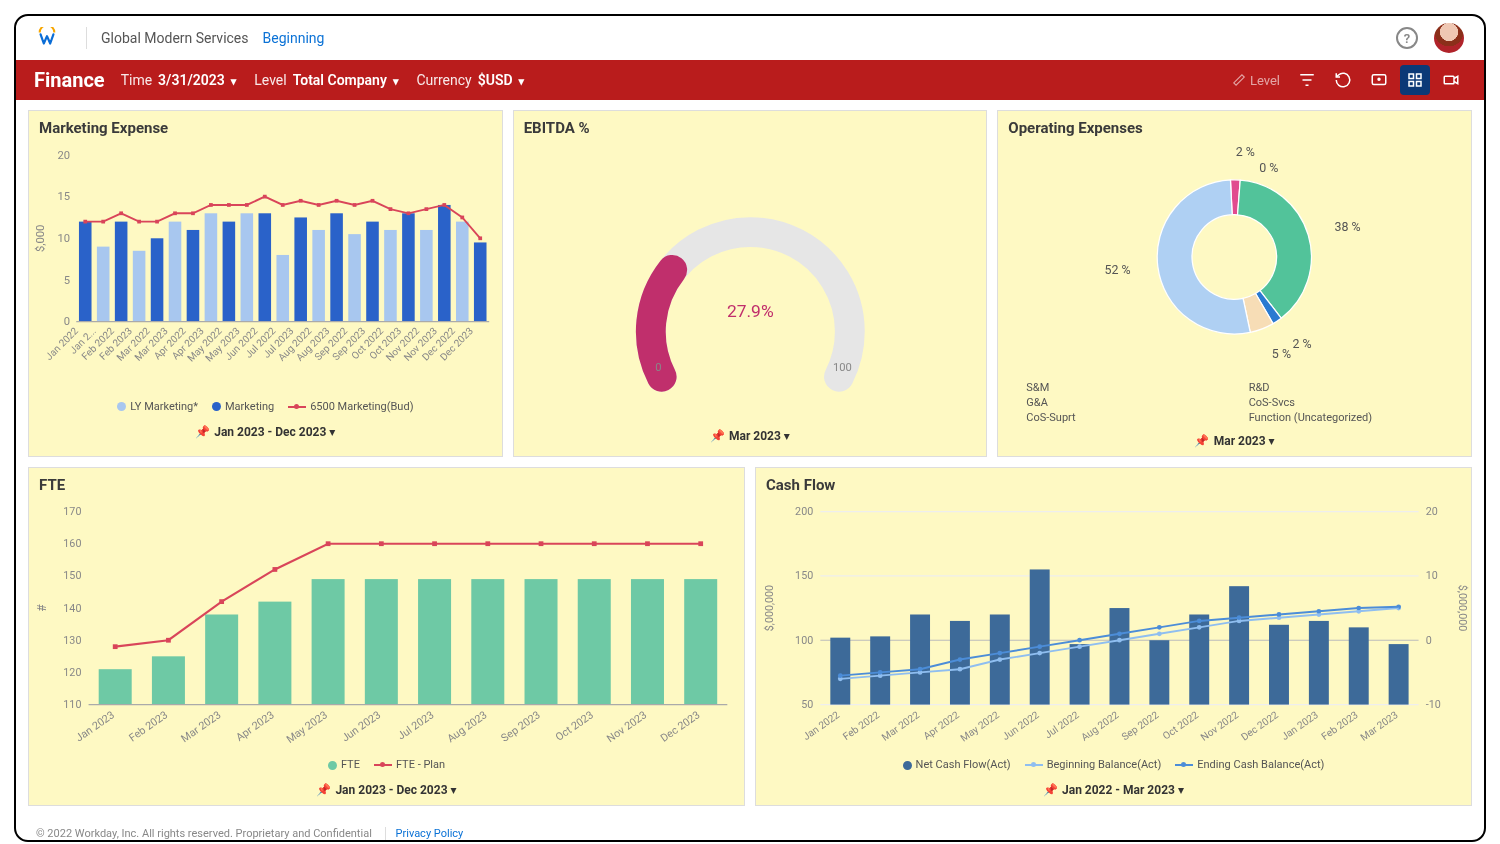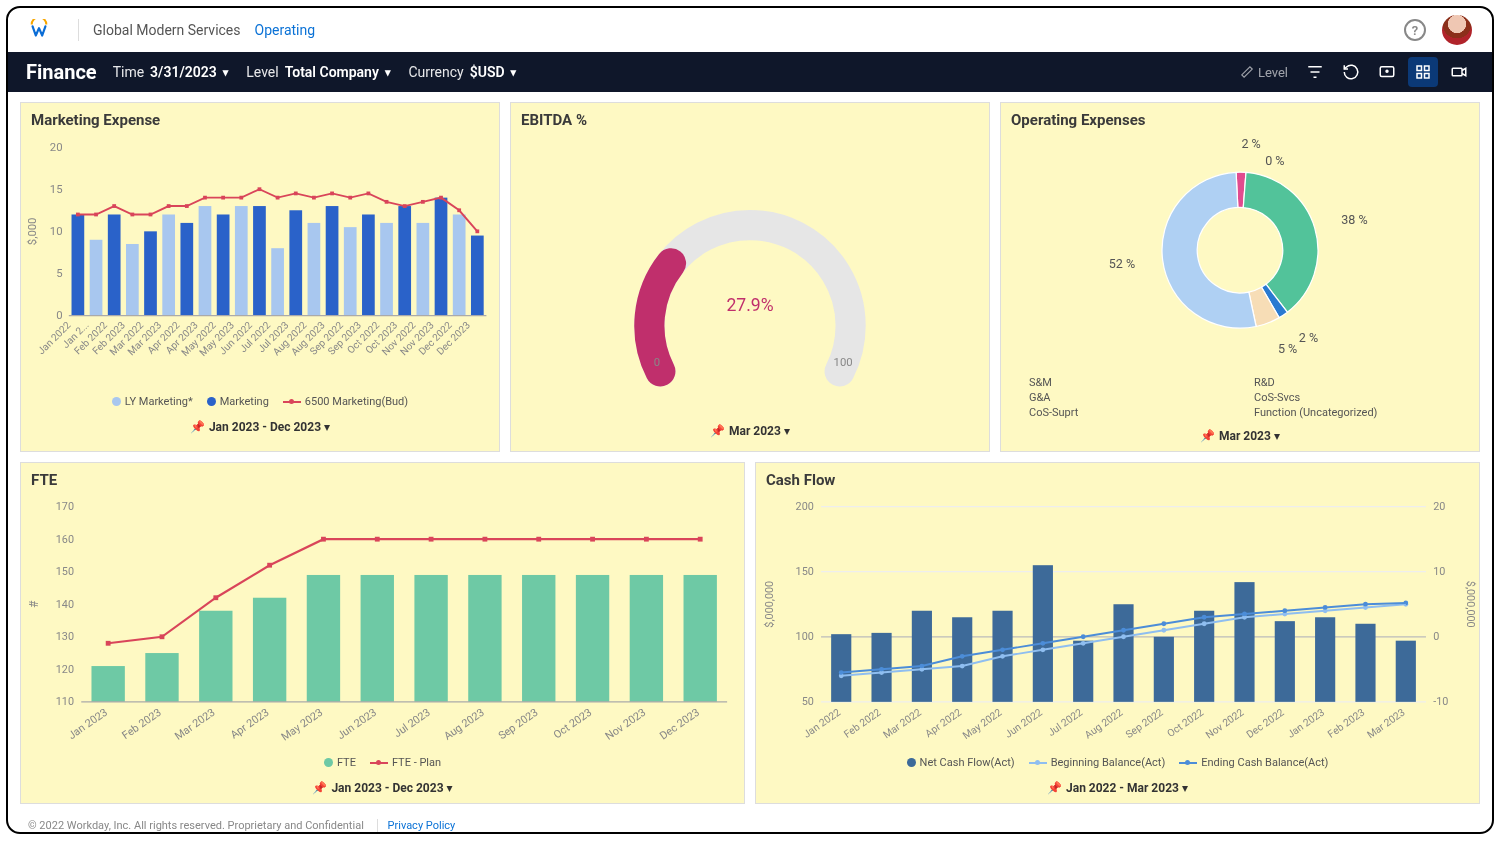--- a/index.html
+++ b/index.html
@@ -1,30 +1,30 @@
 <!DOCTYPE html>
 <html><head>
 <meta charset="utf-8">
 <style>
   *{box-sizing:border-box;margin:0;padding:0;font-family:-apple-system,BlinkMacSystemFont,"Segoe UI",Roboto,sans-serif}
   body{background:#fff;width:1500px;height:844px;overflow:hidden}
-  .frame{border:2px solid #000;border-radius:14px;margin:6px;overflow:hidden;height:828px;position:relative;background:#fff}
+  .frame{border:2px solid #000;border-radius:14px;margin:14px;overflow:hidden;height:828px;position:relative;background:#fff}
   .topbar{display:flex;align-items:center;padding:8px 20px;height:44px}
   .logo{width:22px;height:22px;position:relative;margin-right:14px}
   .logo svg{width:22px;height:22px}
   .divider{width:1px;height:22px;background:#ddd;margin:0 14px}
   .org{color:#555;font-size:14px}
   .crumb{color:#0b72d6;font-size:14px;margin-left:14px}
   .spacer{flex:1}
   .help{width:22px;height:22px;margin-right:16px;border:2px solid #888;border-radius:50%;display:flex;align-items:center;justify-content:center;color:#888;font-size:13px;font-weight:600}
   .avatar{width:30px;height:30px;border-radius:50%;background:radial-gradient(circle at 50% 30%,#efc7b3 0 35%,#8b2f1a 36% 55%,#b0232a 56% 100%)}
-  .bluebar{background:#0f172a;color:#fff;height:40px;display:flex;align-items:center;padding:0 18px;font-size:14px}
+  .bluebar{background:#b91c1c;color:#fff;height:40px;display:flex;align-items:center;padding:0 18px;font-size:14px}
   .bluebar .title{font-size:20px;font-weight:700;margin-right:16px}
   .bluebar .lbl{opacity:.9;margin-right:6px}
-  .bluebar .val{font-weight:600;margin-right:18px;display:inline-flex;align-items:center}
+  .bluebar .val{font-weight:600;margin-right:18px;display:inline-flex;align-items:flex-end}
   .chev{margin-left:6px;font-size:11px}
   .iconbtn{width:30px;height:30px;display:flex;align-items:center;justify-content:center;margin-left:6px;border-radius:4px;cursor:pointer}
   .iconbtn.active{background:#0b3977}
   .iconbtn svg,.iconbtn .ic{width:18px;height:18px;color:#fff}
   .edit{opacity:.6;font-size:13px;margin-right:6px;display:flex;align-items:center;gap:4px}
   .tabs{display:flex;align-items:center;padding:8px 24px 0;border-bottom:0}
   .tab{color:#0b72d6;font-weight:600;font-size:14px;padding:8px 6px;border-bottom:3px solid #0b72d6;margin-left:10px}
   .tabmenu{color:#0b72d6;margin-left:8px;font-weight:700}
   .grid{display:grid;grid-template-columns:1fr 1fr 1fr;gap:10px;padding:10px 12px}
   .card{border:1px solid #ddd;background:#fef9c3;position:relative}
@@ -47,21 +47,21 @@
 <div class="frame">
   <div class="topbar">
     <span class="logo">
       <svg viewBox="0 0 24 24">
           <path d="M4 6 A8 8 0 0 1 20 6" fill="none" stroke="#f7a600" stroke-width="2.2"></path>
           <path d="M5 8 L8.5 18 L12 10 L15.5 18 L19 8" fill="none" stroke="#0b6dd6" stroke-width="2.4" stroke-linejoin="round" stroke-linecap="round"></path>
         </svg>
     </span>
     <span class="divider"></span>
     <span class="org">Global Modern Services</span>
-    <span class="crumb">Operating</span>
+    <span class="crumb">Beginning</span>
     <span class="spacer"></span>
     <span class="help">?</span>
     <span class="avatar"></span>
   </div>
 
   <div class="bluebar">
     <span class="title">Finance</span>
     <span class="lbl">Time</span>
     <span class="val">
         <span>3/31/2023</span>

